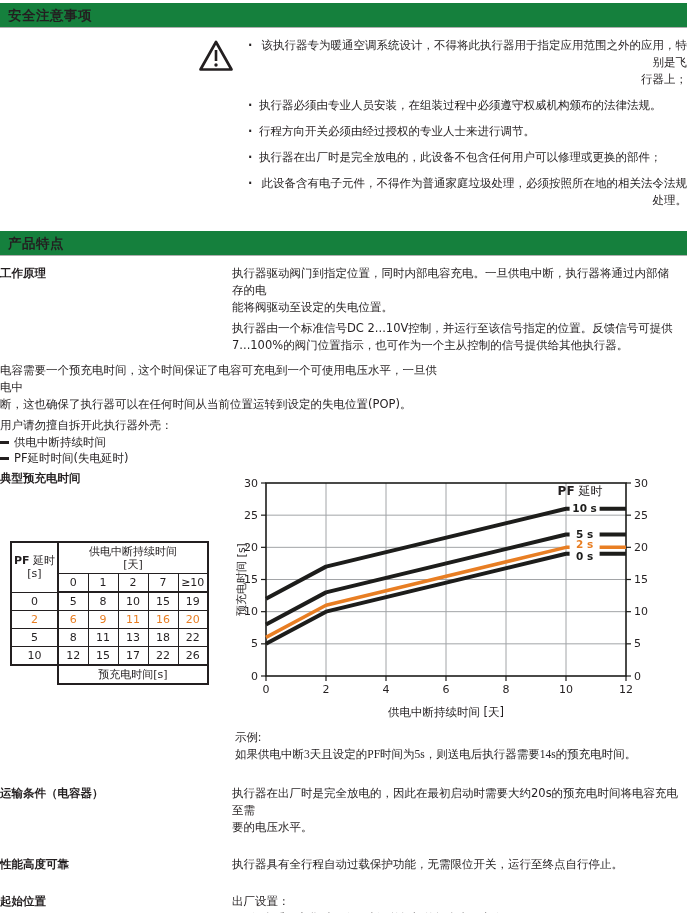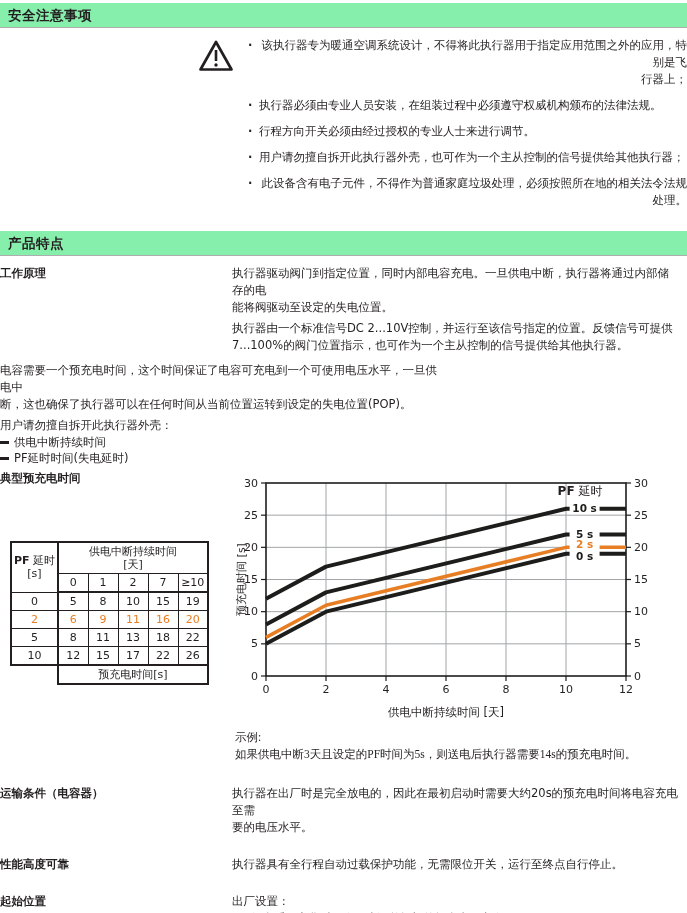--- a/index.html
+++ b/index.html
@@ -3,21 +3,21 @@
 <meta charset="utf-8">
 <style>
   * { margin:0; padding:0; box-sizing:border-box; }
   html,body { background:#fff; }
   body {
     width:687px; height:913px; overflow:hidden;
     font-family:"DejaVu Sans","Liberation Sans",sans-serif;
     font-size:11.5px; line-height:17px; color:#231f20;
   }
   .section-bar {
-    margin-top:3px; background:#86efac; border-bottom:1px solid #aeaeae;
+    margin-top:3px; background:#15803d; border-bottom:1px solid #aeaeae;
     font-size:13.5px; font-weight:bold; padding:4px 0 3px 8px; letter-spacing:.5px;
   }
   
   .safety { display:flex; padding:9px 0 10px 198px; }
   .warn { flex:none; margin-top:2px; }
   .bullets { margin-left:14px; width:452px; }
   .bullet { display:flex; margin-bottom:9px; }
   .bullet .marker { flex:none; width:11px; font-weight:bold; }
   .bullet .btxt { white-space:pre-line;text-align:right; }
   
@@ -72,21 +72,21 @@
     <div class="bullet">
       <span class="marker">·</span>
       <span class="btxt">执行器必须由专业人员安装，在组装过程中必须遵守权威机构颁布的法律法规。</span>
     </div>
     <div class="bullet">
       <span class="marker">·</span>
       <span class="btxt">行程方向开关必须由经过授权的专业人士来进行调节。</span>
     </div>
     <div class="bullet">
       <span class="marker">·</span>
-      <span class="btxt">用户请勿擅自拆开此执行器外壳，也可作为一个主从控制的信号提供给其他执行器；</span>
+      <span class="btxt">执行器在出厂时是完全放电的，此设备不包含任何用户可以修理或更换的部件；</span>
     </div>
     <div class="bullet">
       <span class="marker">·</span>
       <span class="btxt">此设备含有电子元件，不得作为普通家庭垃圾处理，必须按照所在地的相关法令法规处理。</span>
     </div>
   </div>
 </div>
 
 <div class="section-bar">产品特点</div>
 

